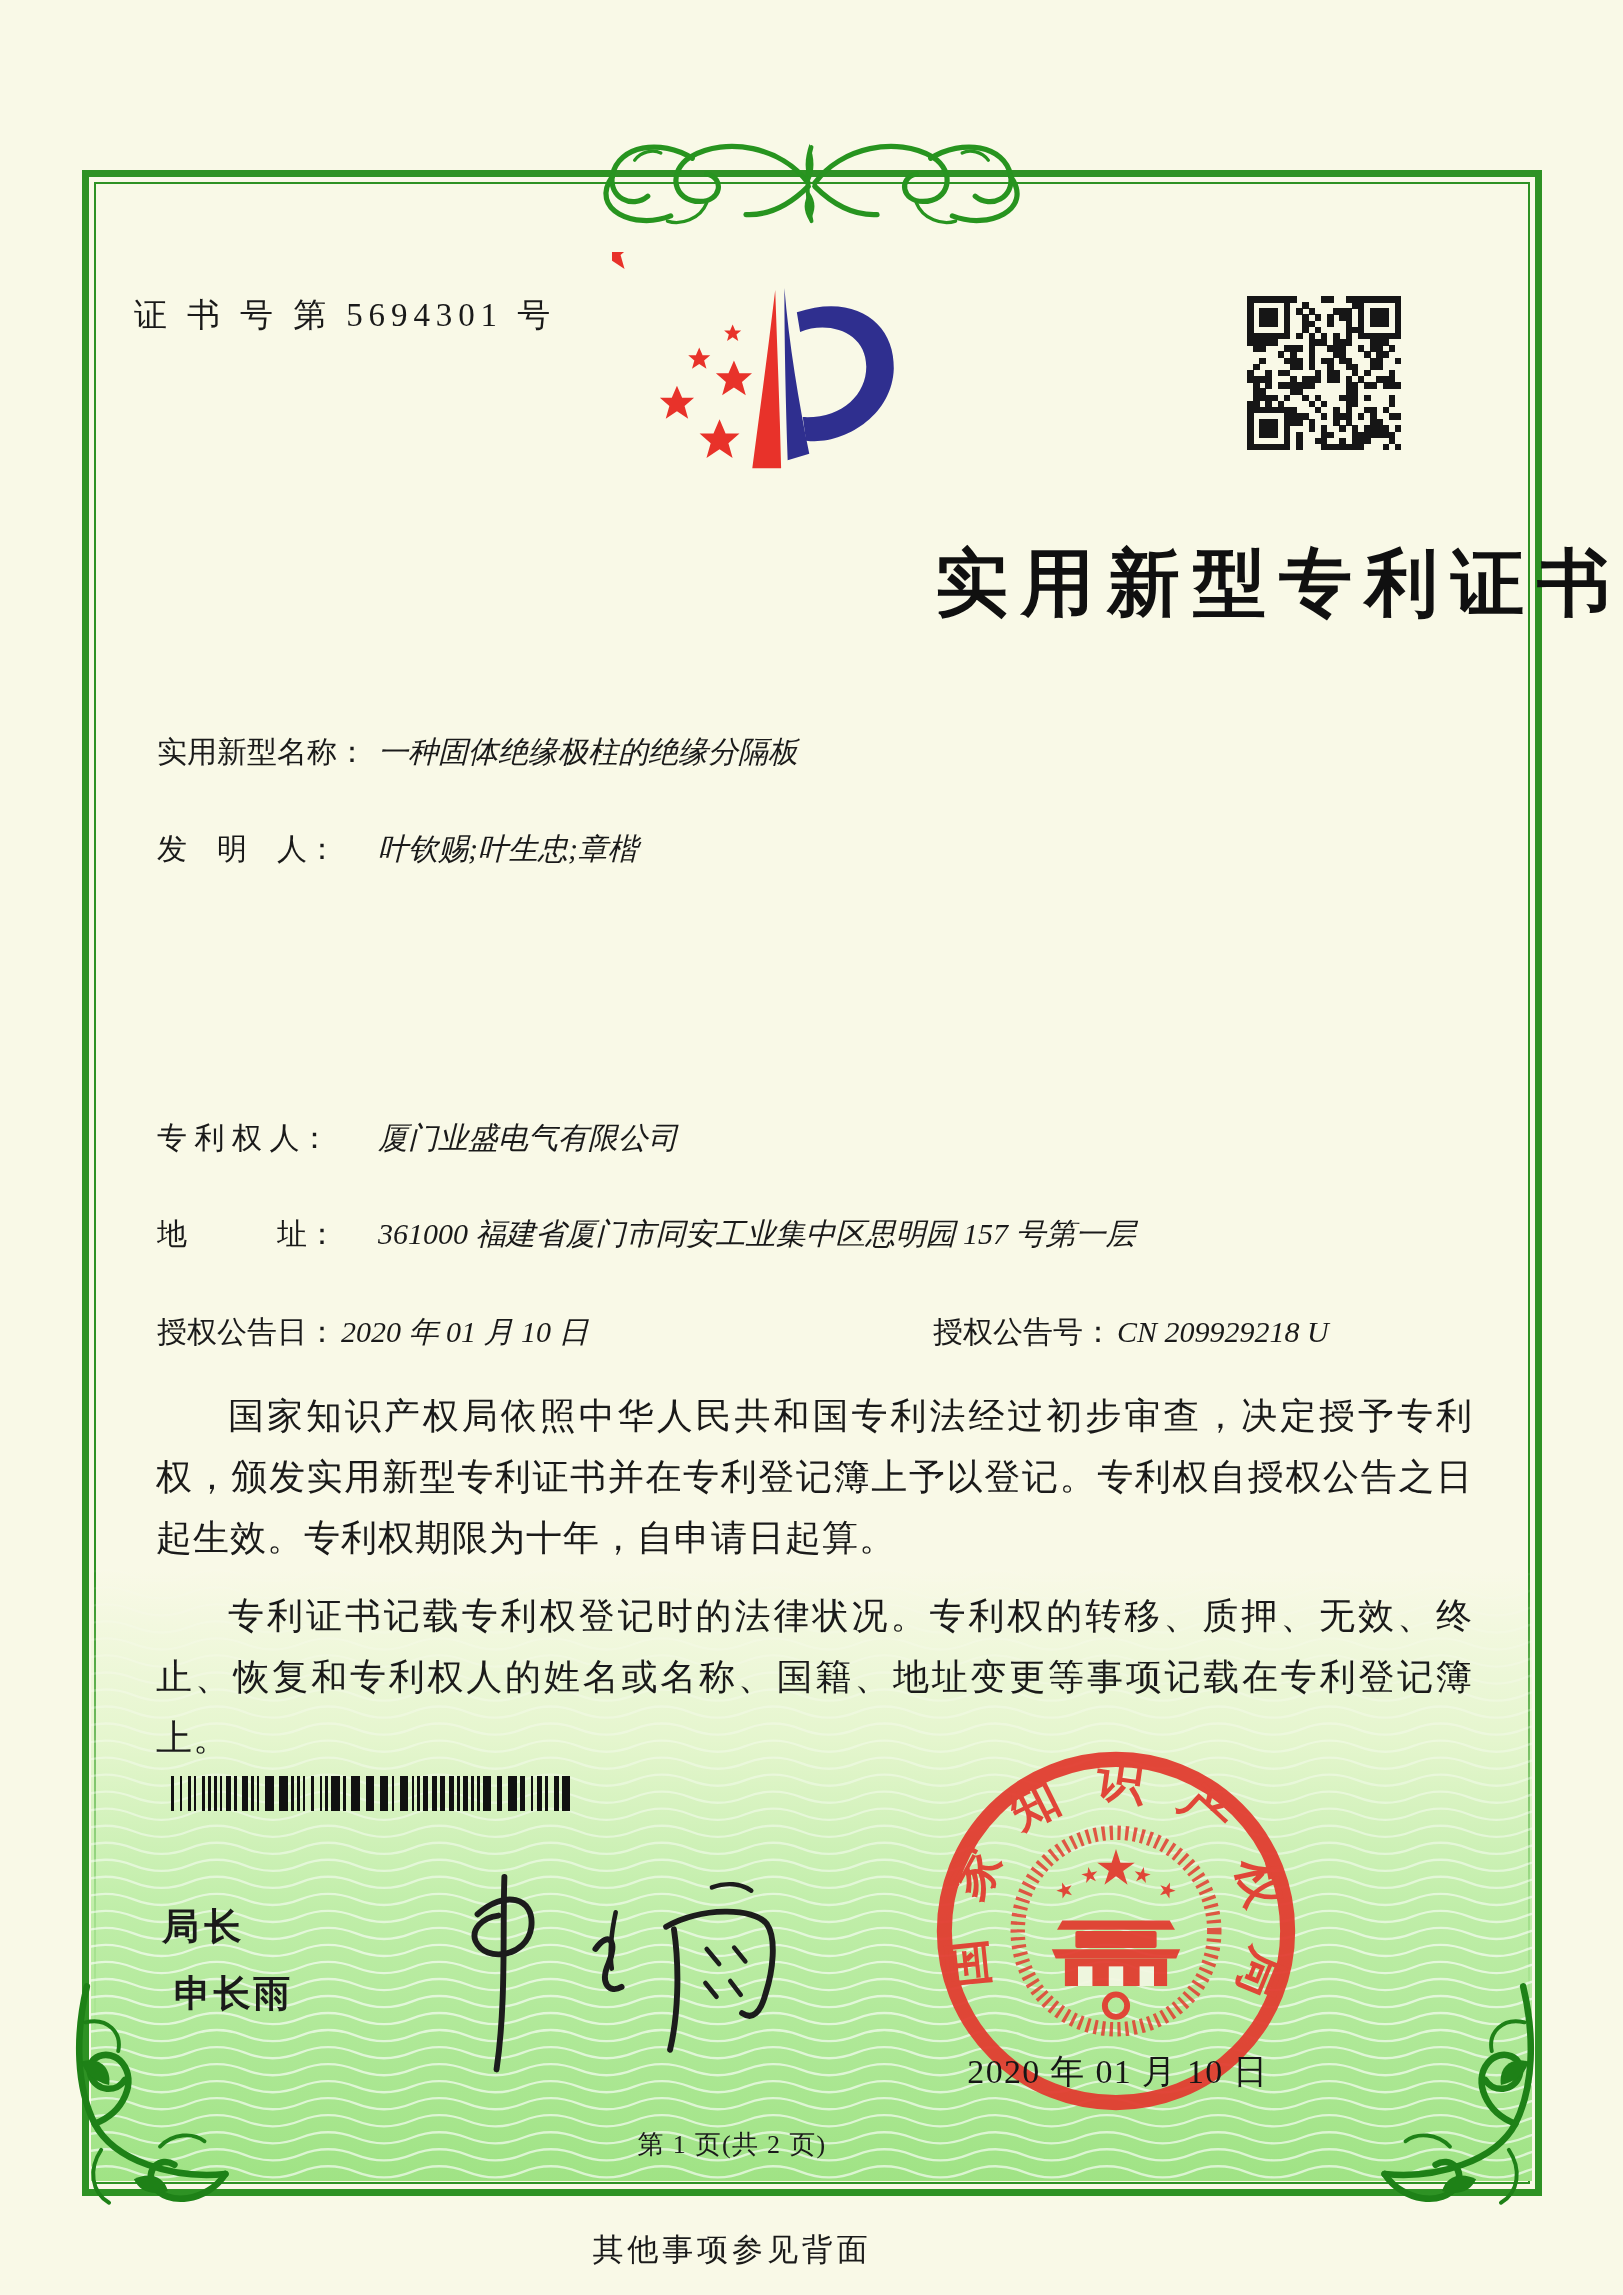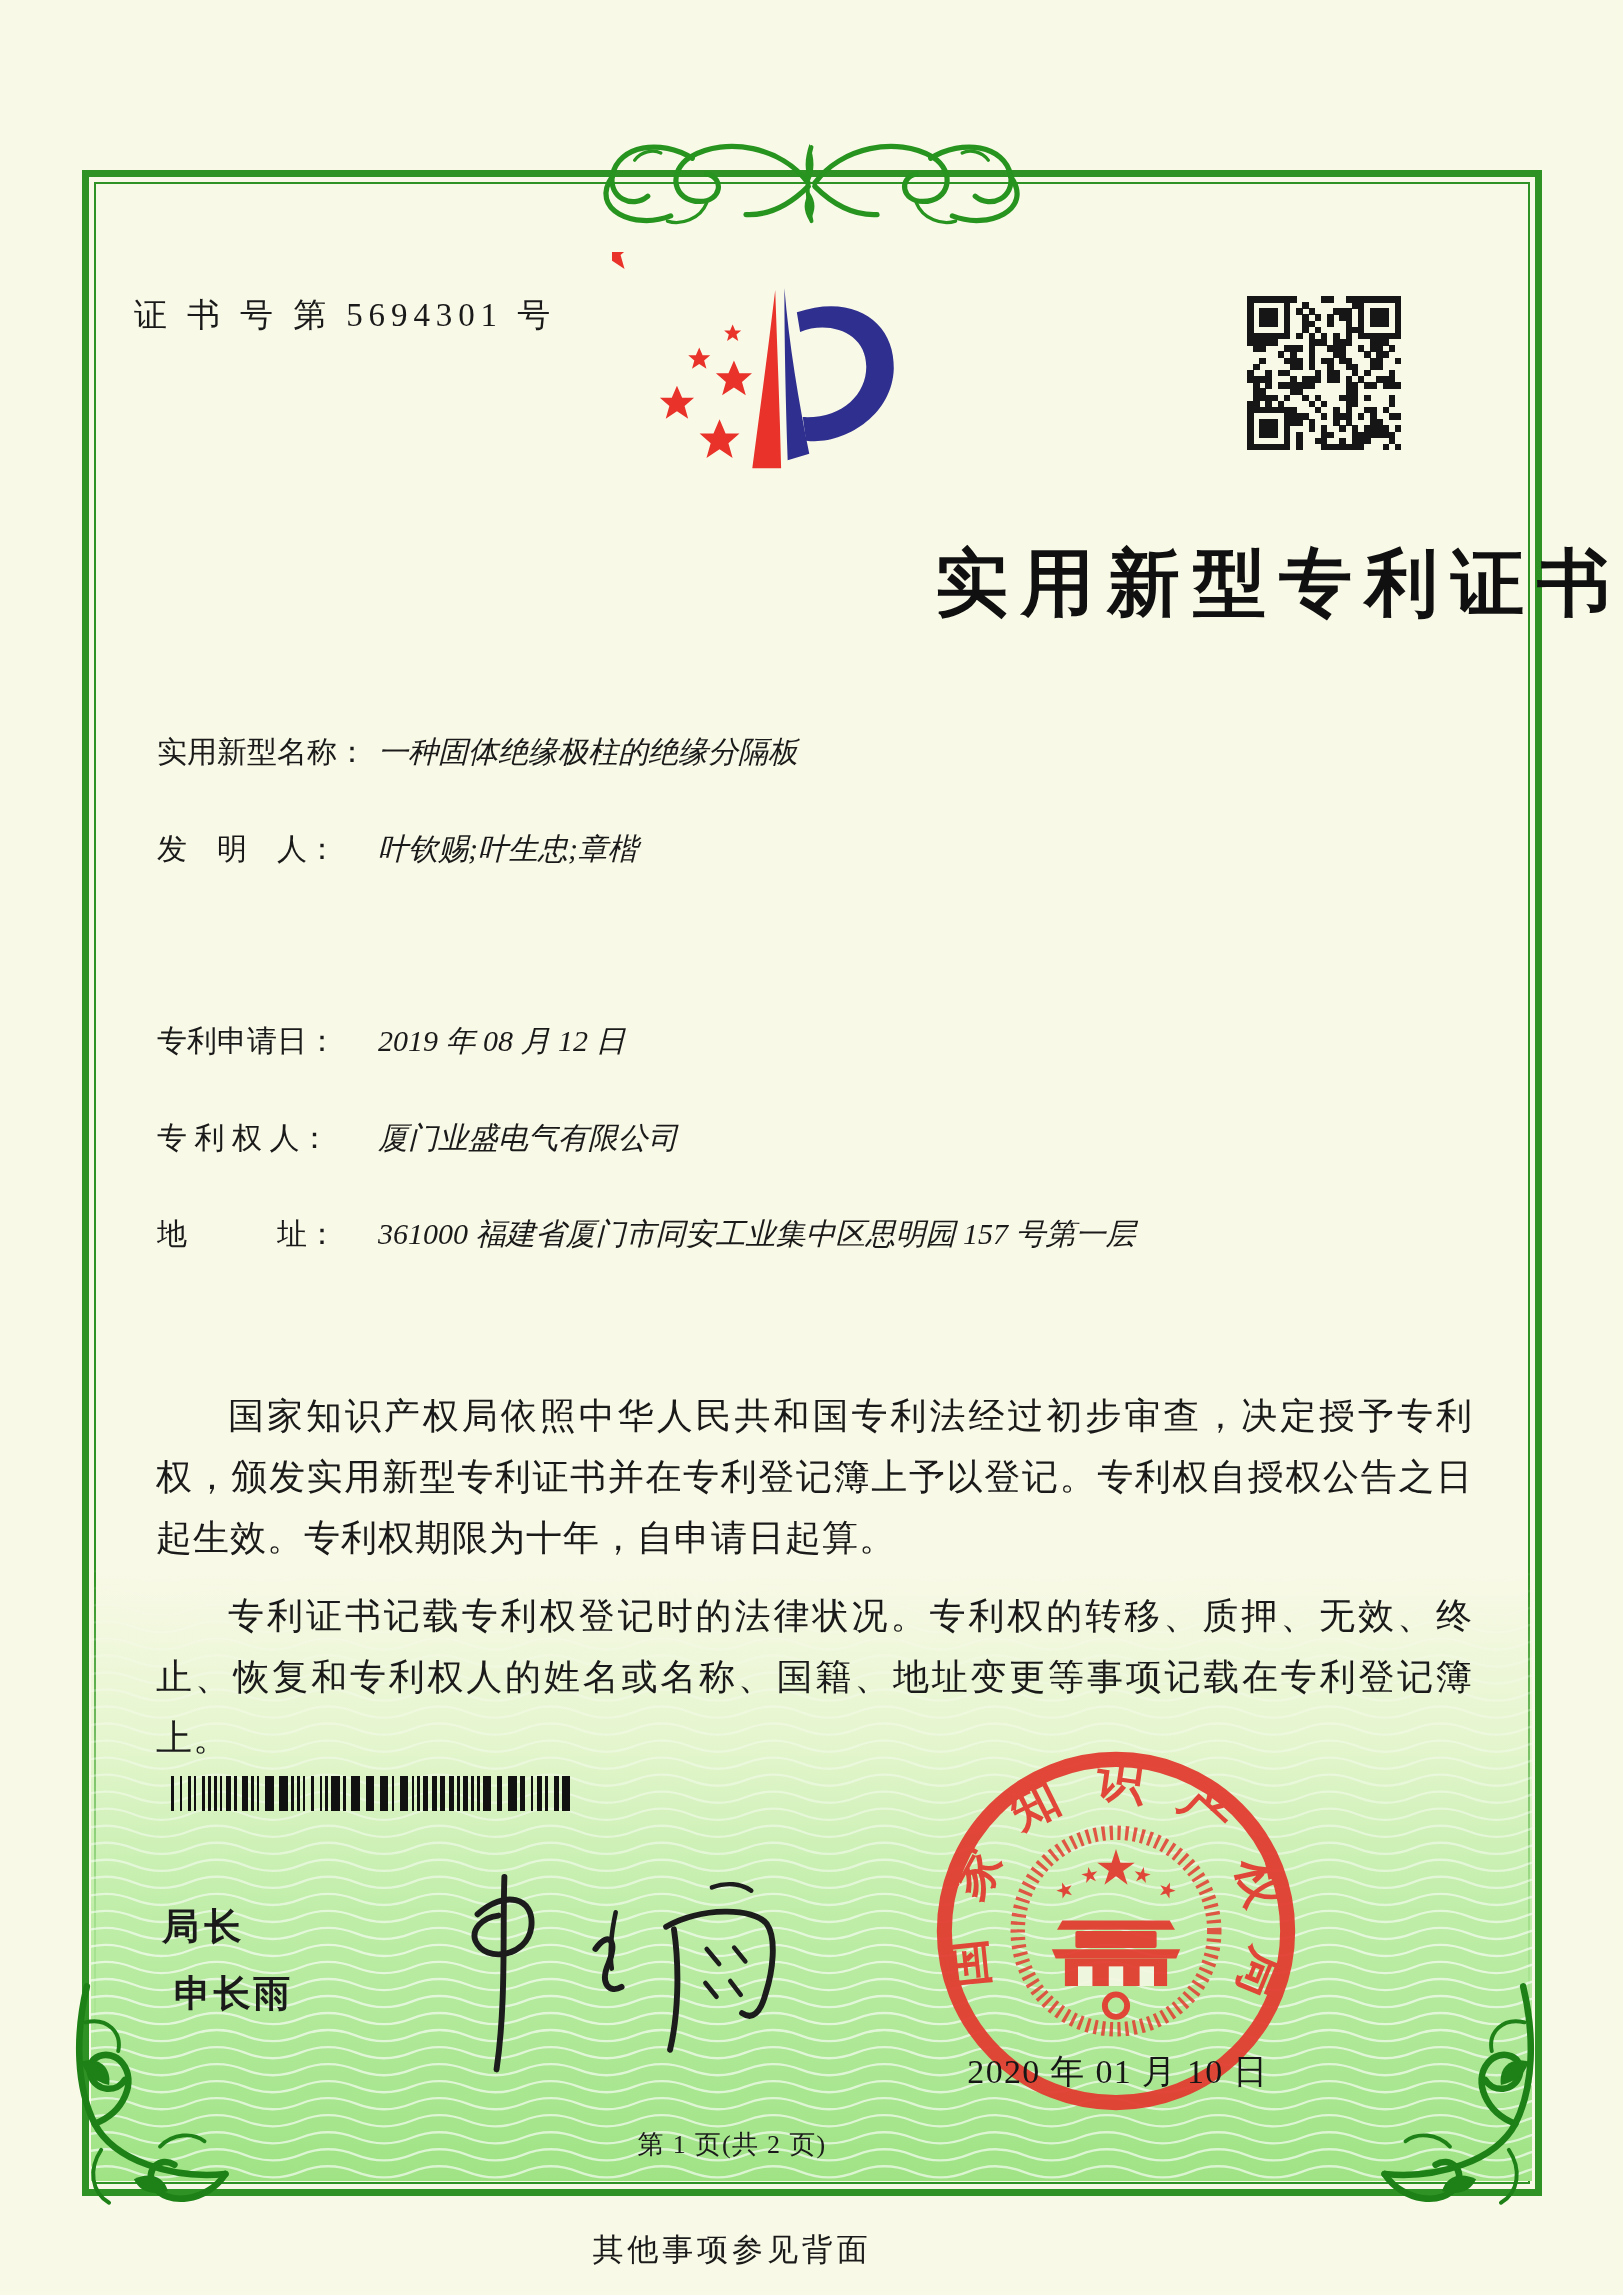--- a/index.html
+++ b/index.html
@@ -489,30 +489,33 @@
     </svg>
 
   <div class="doc-title">实用新型专利证书</div>
 
   <div class="row" style="top:732px">
     <span class="lab">实用新型名称：</span><span class="val">一种固体绝缘极柱的绝缘分隔板</span>
   </div>
   <div class="row" style="top:829px">
     <span class="lab">发　明　人：</span><span class="val">叶钦赐;叶生忠;章楷</span>
   </div>
-  <div class="row" style="top:1021px">
-    <span class="lab">专利申请日：</span><span class="val">2019 年 08 月 12 日</span>
-  </div>
   <div class="row" style="top:1118px">
     <span class="lab">专 利 权 人：</span><span class="val">厦门业盛电气有限公司</span>
   </div>
   <div class="row" style="top:1214px">
     <span class="lab">地　　　址：</span><span class="val">361000 福建省厦门市同安工业集中区思明园 157 号第一层</span>
   </div>
 
+  <div class="row" style="top:1312px">
+    <span class="lab" style="min-width:0">授权公告日：</span><span class="val">2020 年 01 月 10 日</span>
+    <span class="grant2">
+      <span>授权公告号：</span><span class="val">CN 209929218 U</span>
+    </span>
+  </div>
 
   <div class="paras">
     <p>国家知识产权局依照中华人民共和国专利法经过初步审查，决定授予专利权，颁发实用新型专利证书并在专利登记簿上予以登记。专利权自授权公告之日起生效。专利权期限为十年，自申请日起算。</p>
     <p>专利证书记载专利权登记时的法律状况。专利权的转移、质押、无效、终止、恢复和专利权人的姓名或名称、国籍、地址变更等事项记载在专利登记簿上。</p>
   </div>
 
   <svg class="barcode" id="barcode" width="414" height="35" viewBox="0 0 632 54" shape-rendering="crispEdges">
       <rect x="0" y="0" width="4" height="54" fill="#111"></rect>
       <rect x="13" y="0" width="4" height="54" fill="#111"></rect>
       <rect x="26" y="0" width="4" height="54" fill="#111"></rect>

